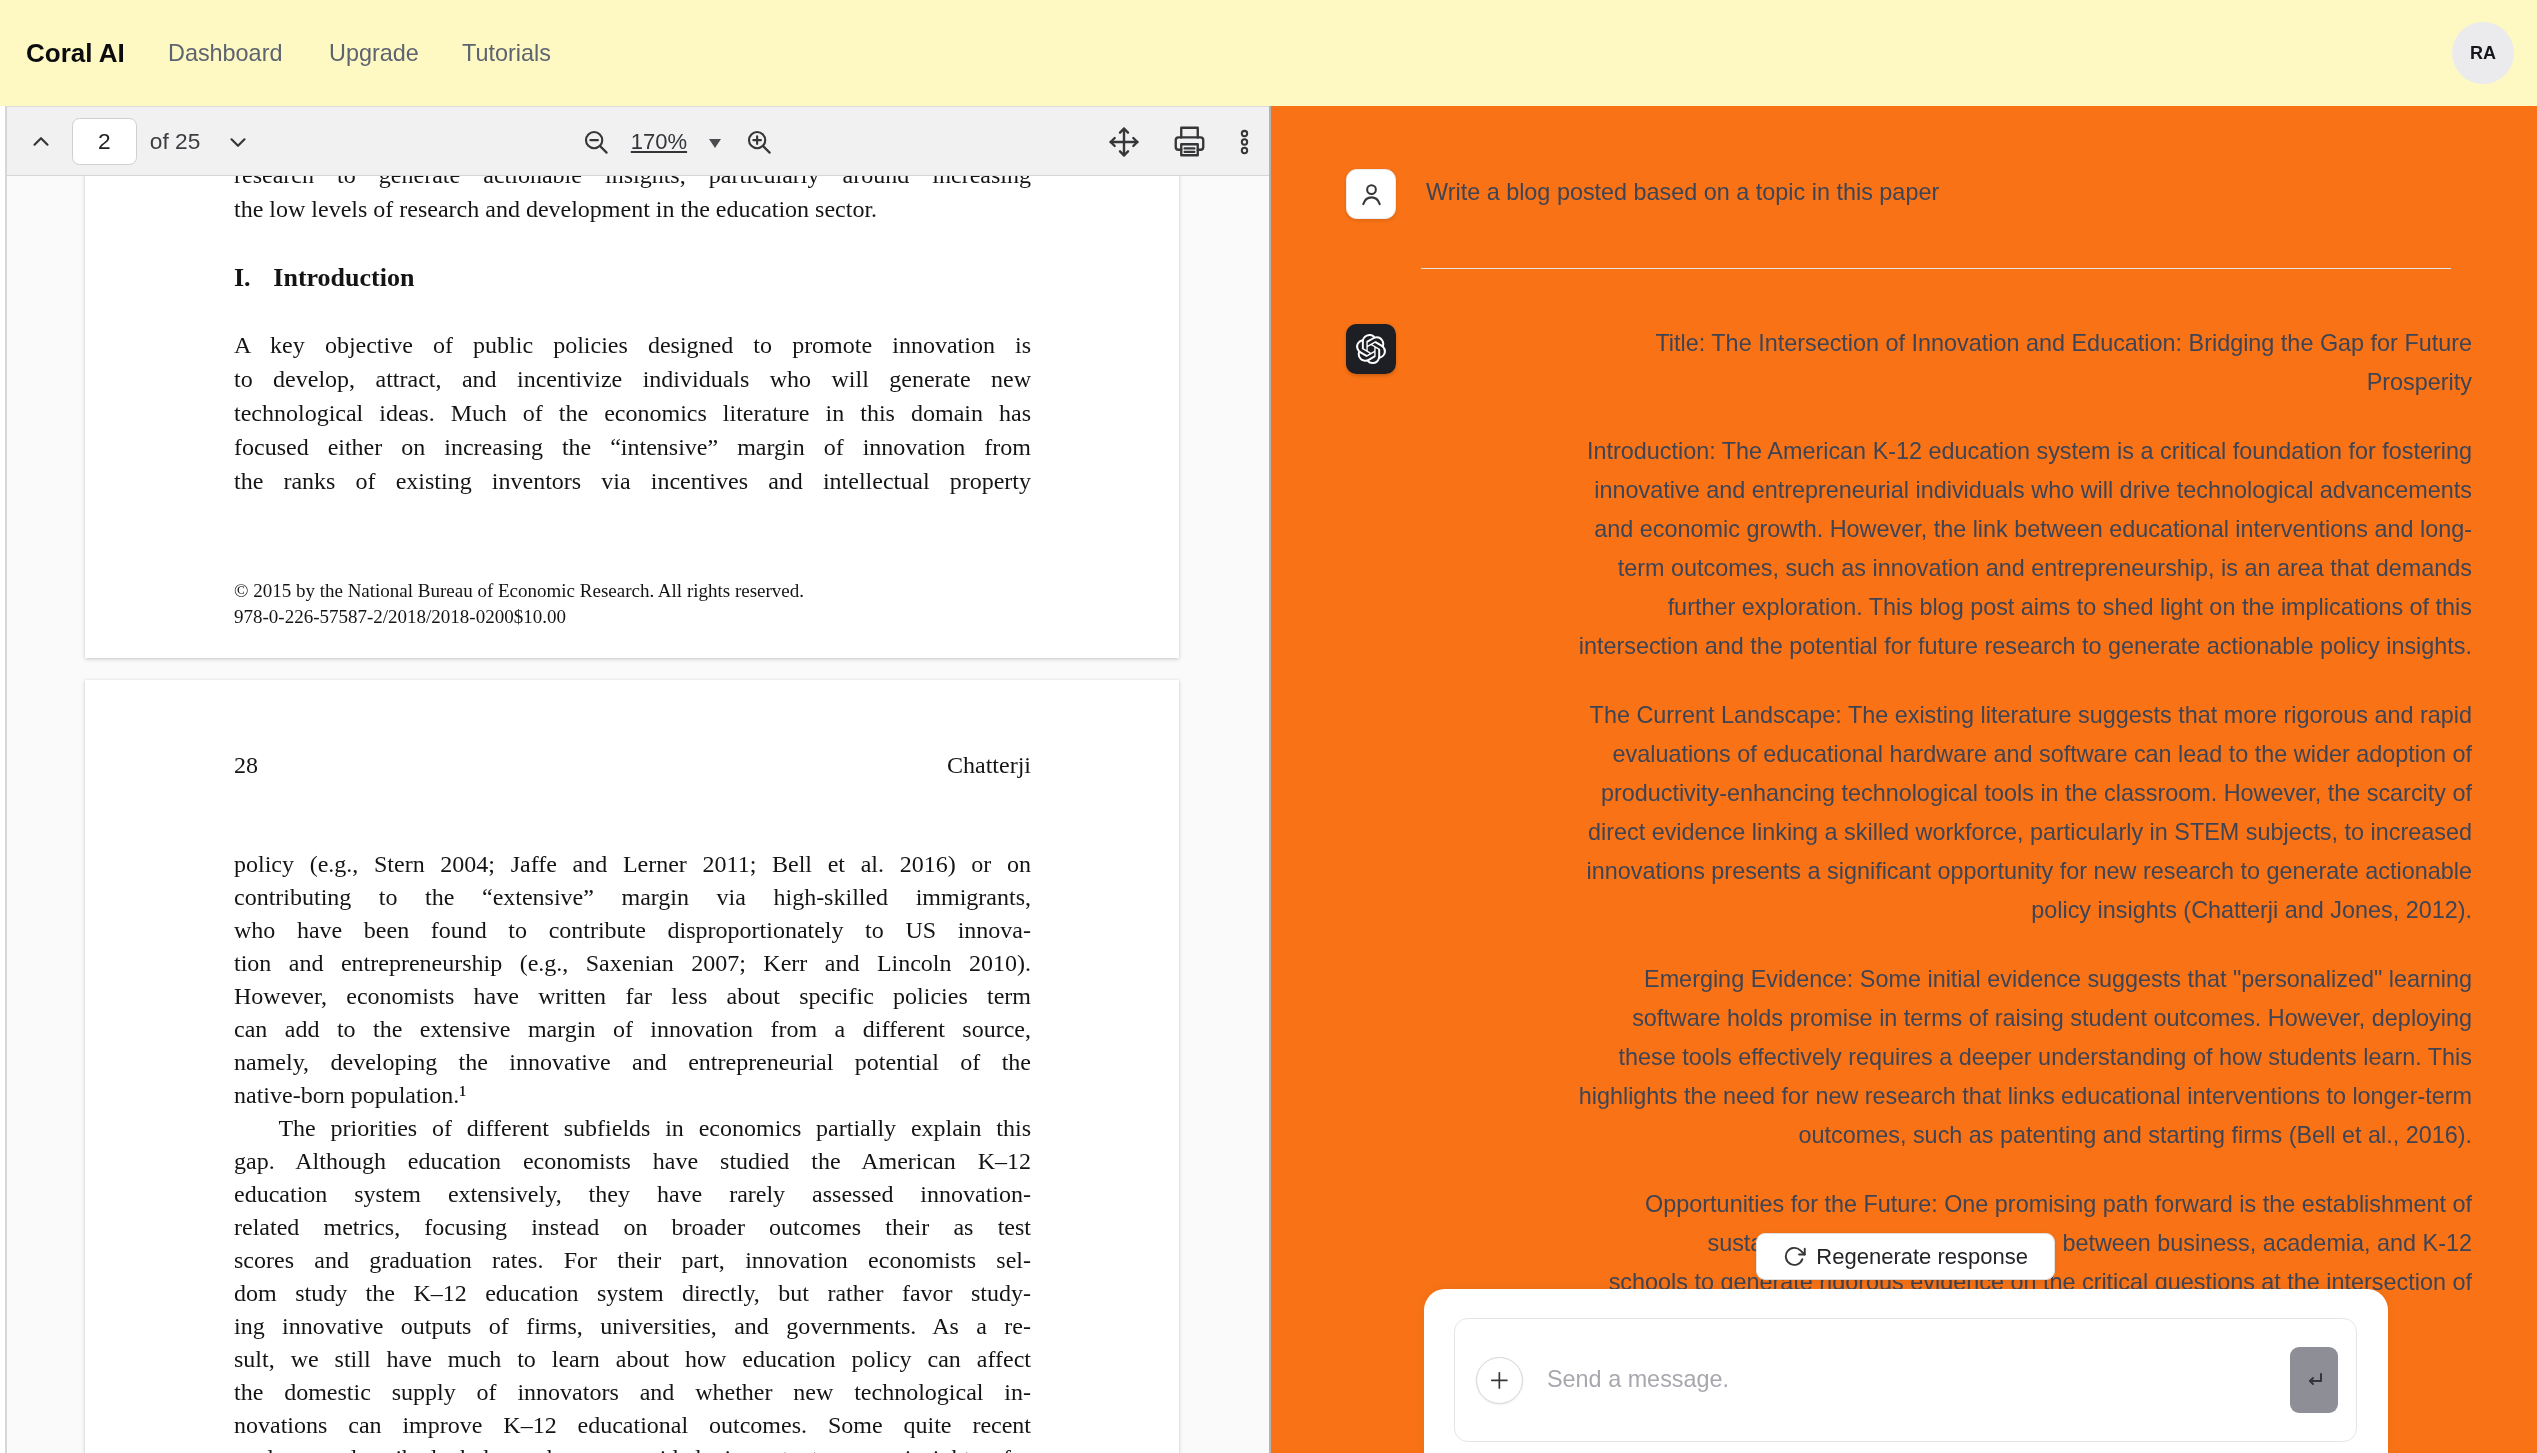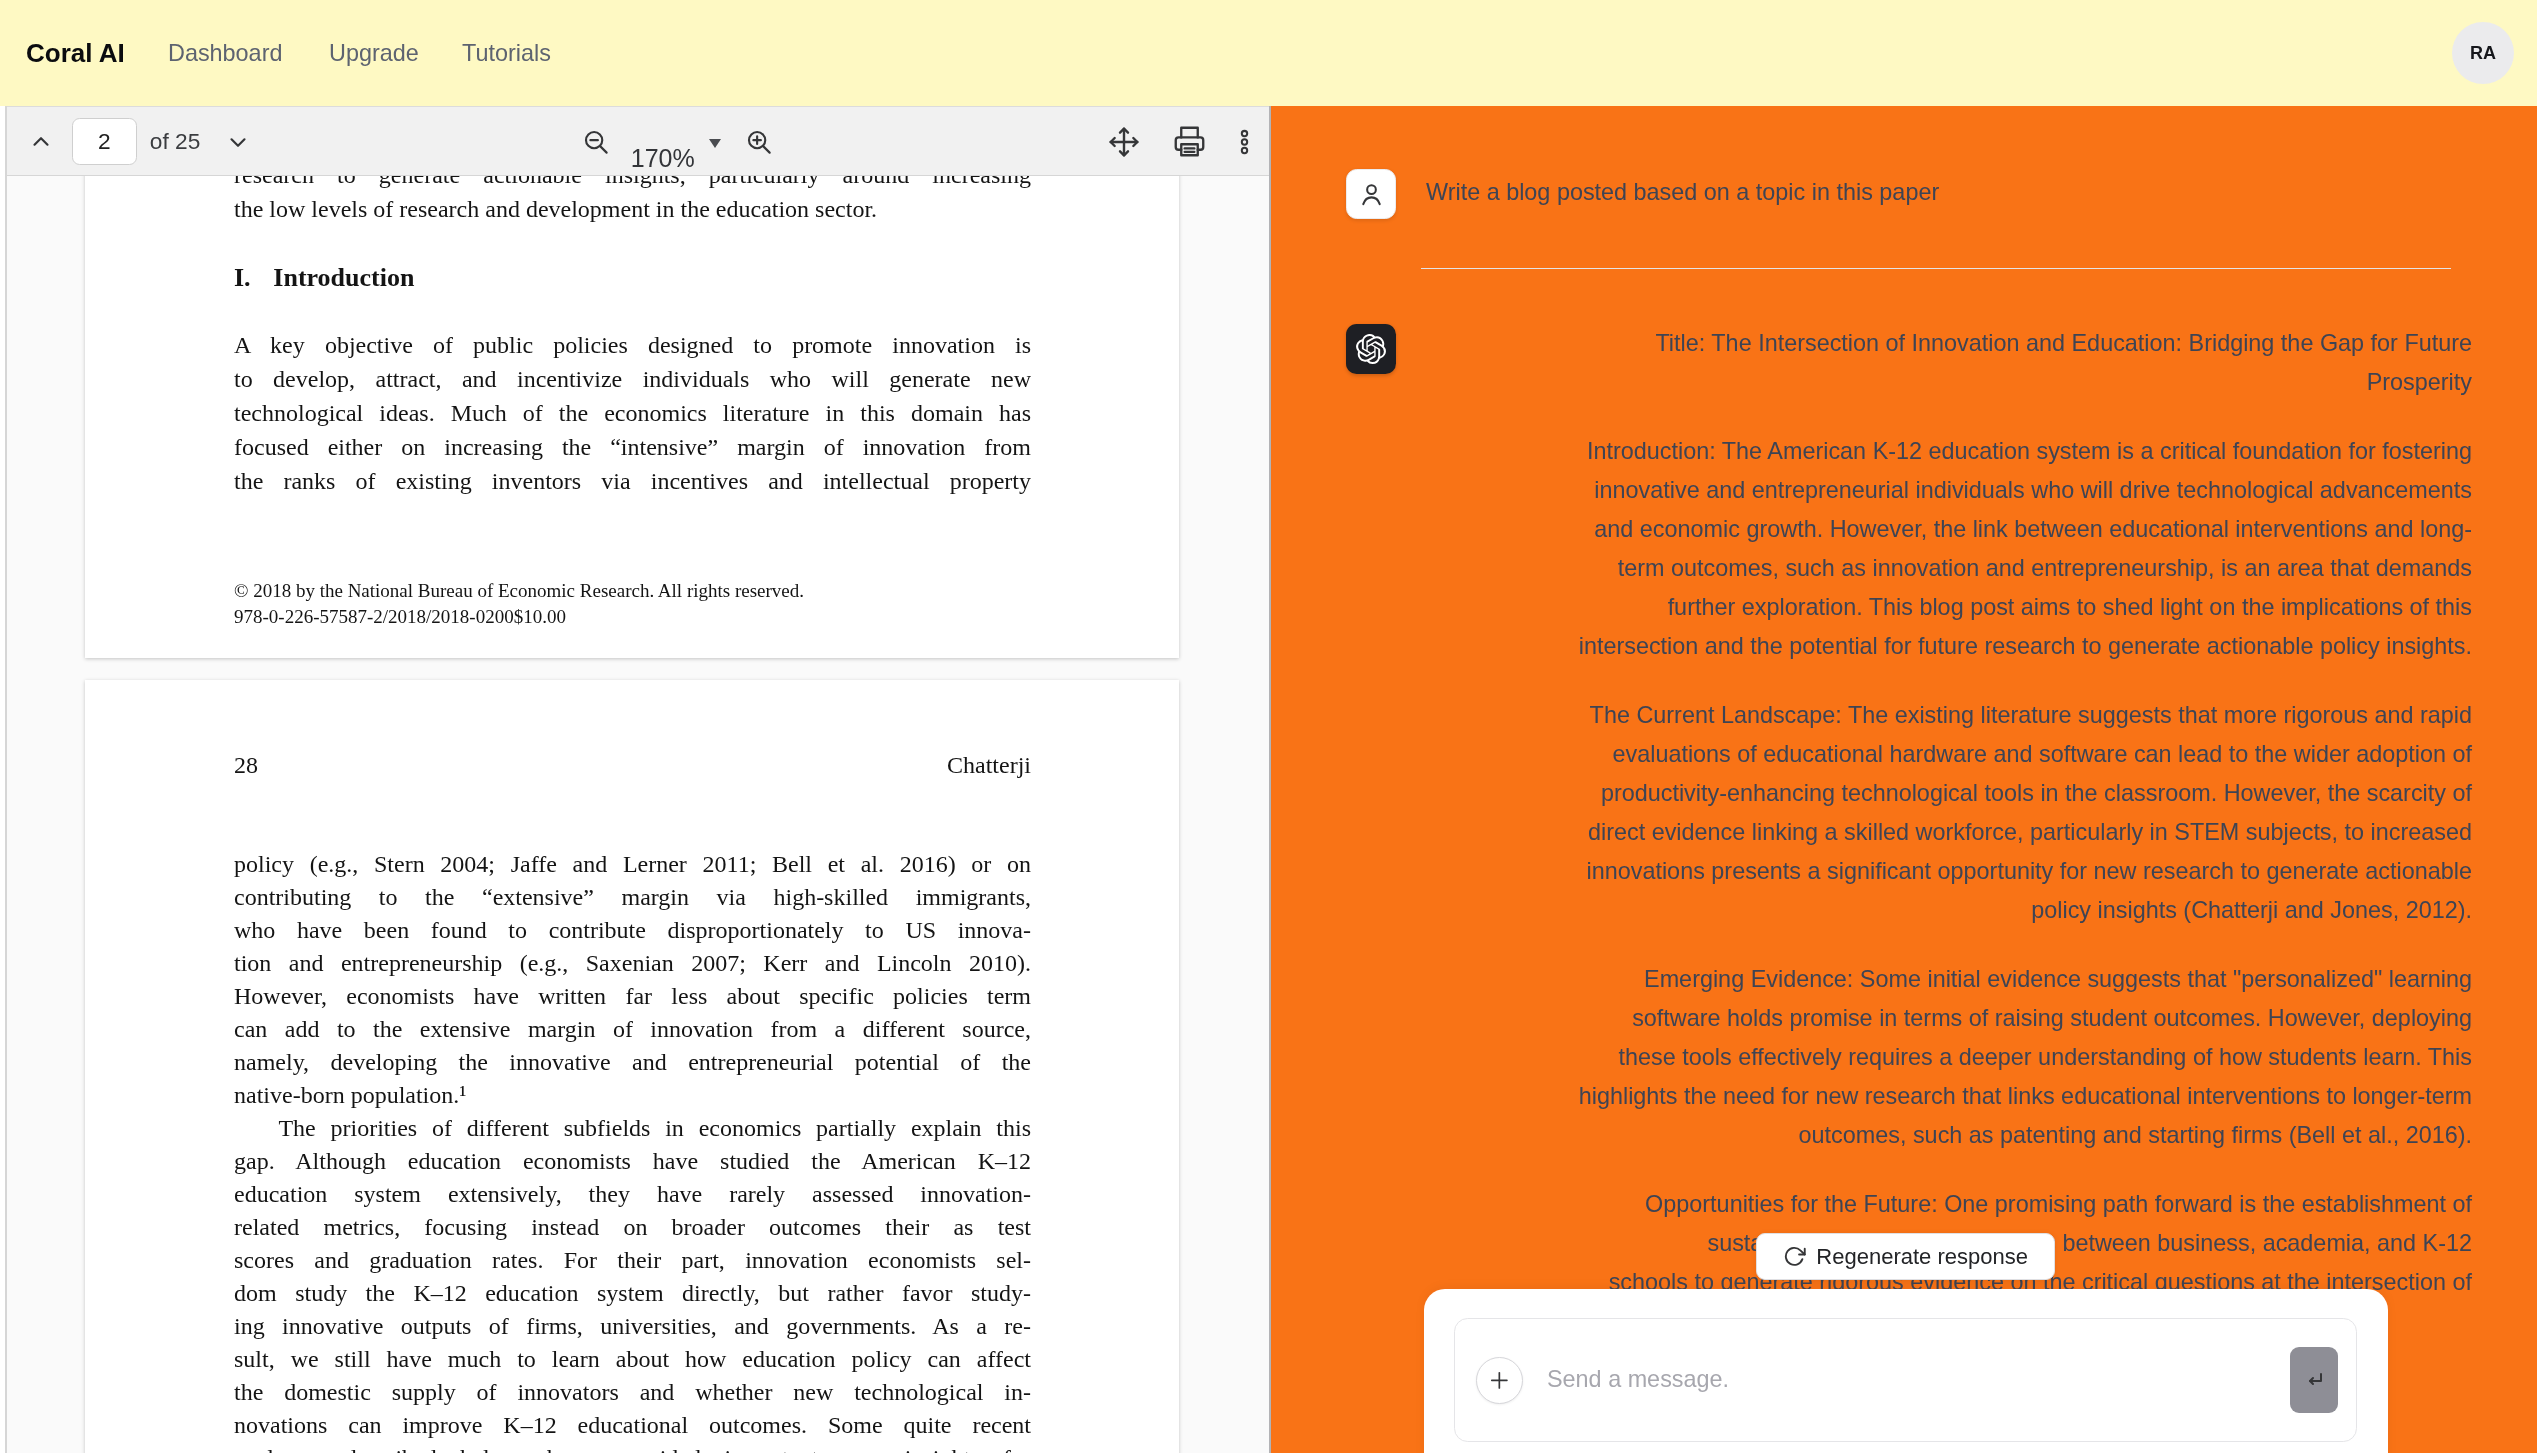--- a/index.html
+++ b/index.html
@@ -24,21 +24,21 @@
   .toolbar { position:absolute; left:6.8px; top:0; width:1262px; height:70px; background:#f1f1f1;
              border-top:0.8px solid #dcdcdc; border-bottom:0.8px solid #d6d6d6; z-index:7; }
   .tb-ic { position:absolute; top:0; height:69px; display:flex; align-items:center; justify-content:center; cursor:pointer; }
   .tb-chevup { left:13.6px; width:42px; }
   .pageinput { position:absolute; left:65px; top:10.6px; width:65px; height:47px; border:0.8px solid #cfcfcf; border-radius:7.6px;
                background:#ffffff; font-size:22.7px; color:#222; text-align:center; outline:none;
                font-family:"Liberation Sans", sans-serif; }
   .of-label { position:absolute; left:143px; top:0; height:69px; line-height:69px; font-size:22.7px; color:#3b3d40; }
   .tb-chevdn { left:210px; width:42px; }
   .tb-zoomout { left:568px; width:42px; }
-  .zoomlabel { position:absolute; left:624px; top:17px; height:69px; line-height:69px; font-size:25px; color:#333539; cursor:pointer; }
+  .zoomlabel { position:absolute; left:624px; top:0; height:69px; line-height:69px; font-size:22px; color:#333539; cursor:pointer;text-decoration:underline; }
   .zoomcaret { position:absolute; left:702px; top:32px; width:0; height:0;
                border-left:6.8px solid transparent; border-right:6.8px solid transparent; border-top:9px solid #4a4c50; cursor:pointer; }
   .tb-zoomin { left:731px; width:42px; }
   .tb-pan    { left:1094px; width:47px; }
   .tb-print  { left:1159px; width:47px; }
   .tb-kebab  { left:1220px; width:36px; }
 
   .page { position:absolute; left:85px; width:1094px; background:#ffffff;
           box-shadow:0 0.8px 3.8px rgba(0,0,0,0.22); z-index:2; }
   .page1 { top:-76px; height:628px; }
@@ -113,21 +113,21 @@
       <div class="pline jl">A key objective of public policies designed to promote innovation is</div>
       <div class="pline jl">to develop, attract, and incentivize individuals who will generate new</div>
       <div class="pline jl">technological ideas. Much of the economics literature in this domain has</div>
       <div class="pline jl">focused either on increasing the “intensive” margin of innovation from</div>
       <div class="pline jl">the ranks of existing inventors via incentives and intellectual property</div>
     </div>
     <div class="pdftext pblock p1head">
       <span>I.</span><span class="hsp"></span><span>Introduction</span>
     </div>
     <div class="pdftext pblock p1foot">
-      <div class="pline">© 2018 by the National Bureau of Economic Research. All rights reserved.</div>
+      <div class="pline">© 2015 by the National Bureau of Economic Research. All rights reserved.</div>
       <div class="pline">978-0-226-57587-2/2018/2018-0200$10.00</div>
     </div>
   </div>
 
   <div class="page page2">
     <div class="pdftext pblock p2head">
       <span class="rh">Chatterji</span>
       <span>28</span>
     </div>
     <div class="pdftext pblock p2body">

